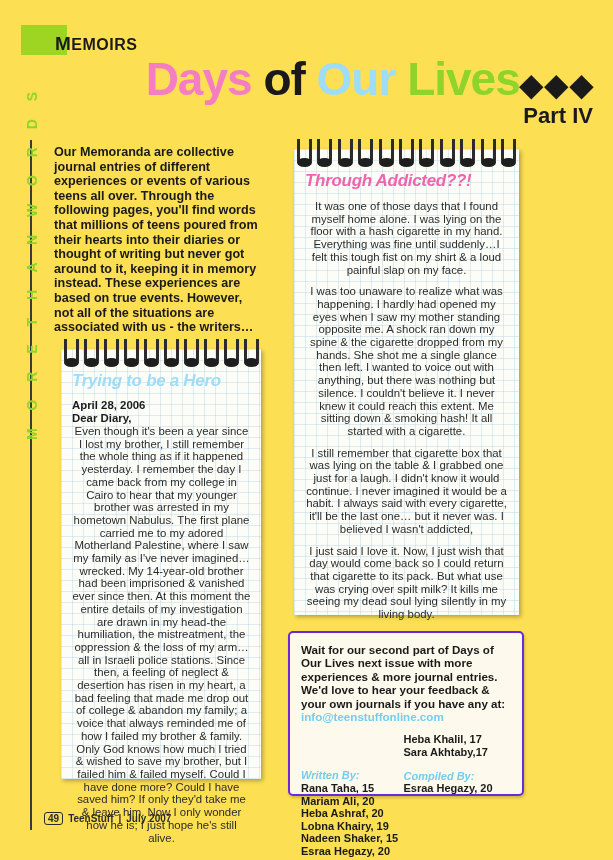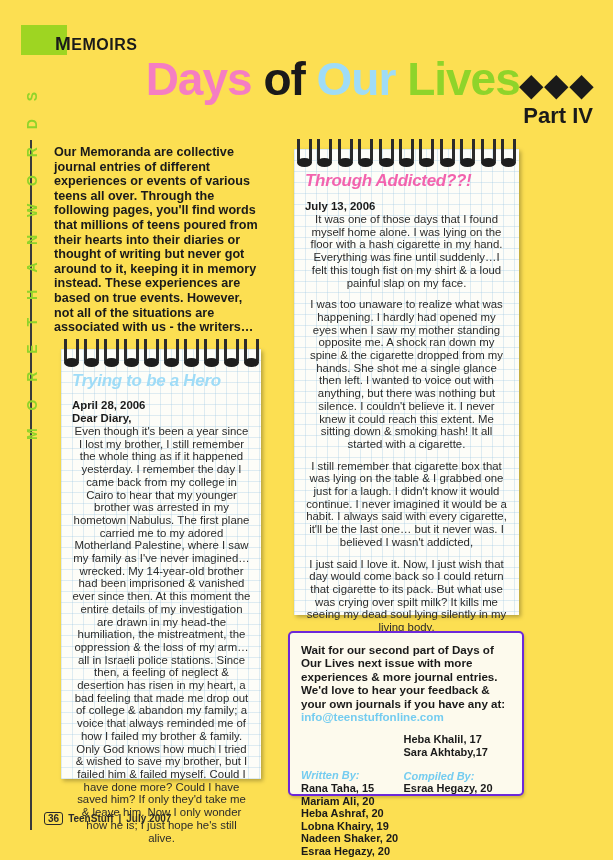--- a/index.html
+++ b/index.html
@@ -283,50 +283,49 @@
     <span class="ring"></span>
     <span class="ring"></span>
     <span class="ring"></span>
     <span class="ring"></span>
     <span class="ring"></span>
     <span class="ring"></span>
     <span class="ring"></span>
     <span class="ring"></span>
   </div>
   <div class="note-title">Through Addicted??!</div>
-  <div class="note-date">July 13, 2006</div>
   <div class="note-body">
     <p>It was one of those days that I found myself home alone. I was lying on the floor with a hash cigarette in my hand. Everything was fine until suddenly…I felt this tough fist on my shirt &amp; a loud painful slap on my face.</p>
     <p>I was too unaware to realize what was happening. I hardly had opened my eyes when I saw my mother standing opposite me. A shock ran down my spine &amp; the cigarette dropped from my hands. She shot me a single glance then left. I wanted to voice out with anything, but there was nothing but silence. I couldn't believe it. I never knew it could reach this extent. Me sitting down &amp; smoking hash! It all started with a cigarette.</p>
     <p>I still remember that cigarette box that was lying on the table &amp; I grabbed one just for a laugh. I didn't know it would continue. I never imagined it would be a habit. I always said with every cigarette, it'll be the last one… but it never was. I believed I wasn't addicted,</p>
     <p>I just said I love it. Now, I just wish that day would come back so I could return that cigarette to its pack. But what use was crying over spilt milk? It kills me seeing my dead soul lying silently in my living body.</p>
     <p>I can do nothing about it just because it's no use. When you take a path, you'll have to witness its challenges, no matter how much you try not to. There's no need to tell you more my diary. There's only one thing left… will I be able to go home again? No clue. But for sure, I'll leave you now for another cigarette…one more time.</p>
   </div>
 </div>
 
 <div id="callout">
   <div id="callout-text"><span>Wait for our second part of Days of Our Lives next issue with more experiences &amp; more journal entries. We'd love to hear your feedback &amp; your own journals if you have any at: </span><span id="callout-email">info@teenstuffonline.com</span></div>
 
   <div id="credits">
     <div class="col">
       <div class="credit-head">Written By:</div>
       <div>Rana Taha, 15</div>
       <div>Mariam Ali, 20</div>
       <div>Heba Ashraf, 20</div>
       <div>Lobna Khairy, 19</div>
-      <div>Nadeen Shaker, 20</div>
+      <div>Nadeen Shaker, 15</div>
       <div>Esraa Hegazy, 20</div>
     </div>
     <div class="col">
       <div>Heba Khalil, 17</div>
       <div>Sara Akhtaby,17</div>
       <div class="credit-head spaced">Compiled By:</div>
       <div>Esraa Hegazy, 20</div>
     </div>
   </div>
 </div>
 
 <div id="footer">
-  <span id="page-num">36</span>
+  <span id="page-num">49</span>
   <span>TeenStuff</span>
   <span>|</span>
   <span>July 2007</span>
 </div>
 
 </body></html>

